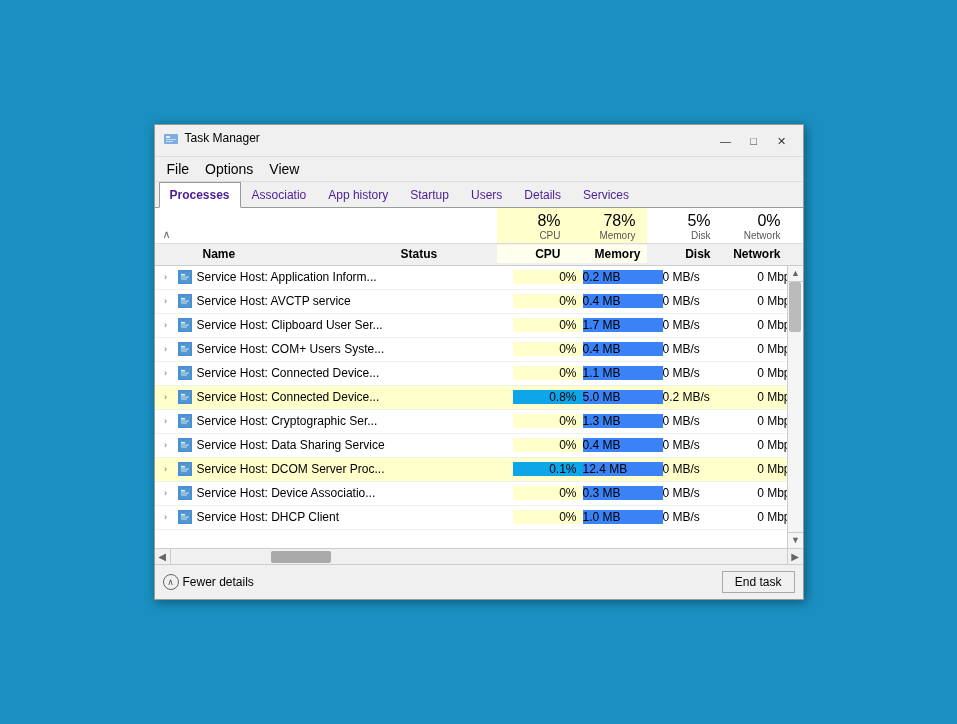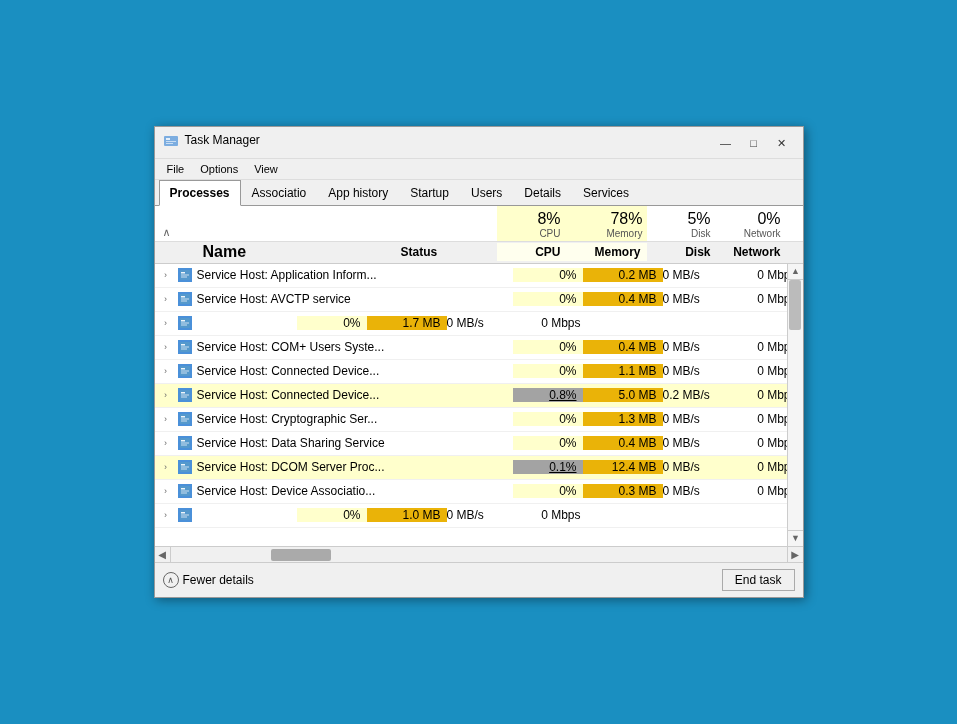--- a/index.html
+++ b/index.html
@@ -55,37 +55,37 @@
       color: #333;
     }
     .menu-bar {
       display: flex;
       padding: 2px 4px;
       background: #f0f0f0;
       border-bottom: 1px solid #ddd;
     }
     .menu-item {
       padding: 2px 8px;
-      font-size: 11px;
+      font-size: 14px;
       cursor: pointer;
       color: #000;
     }
     .tabs {
       display: flex;
       background: #f0f0f0;
       border-bottom: 1px solid #999;
       padding: 0 0 0 4px;
     }
     .tab {
       padding: 5px 10px;
       font-size: 12px;
       cursor: pointer;
       border: 1px solid transparent;
       margin-bottom: -1px;
-      color: #000000;
+      color: #4c1d95;
     }
     .tab.active {
       background: #fff;
       border: 1px solid #999;
       border-bottom: 1px solid #fff;
       font-weight: 600;
     }
     .content {
       background: #fff;
     }
@@ -93,21 +93,21 @@
       display: flex;
       border-bottom: 1px solid #ccc;
       background: #f0f0f0;
       height: 22px;
       align-items: center;
     }
     .col-name {
       flex: 1;
       min-width: 200px;
       padding: 2px 8px;
-      font-size: 16px;
+      font-size: 12px;
       font-weight: 600;
       cursor: pointer;
     }
     .col-status {
       width: 100px;
       padding: 2px 4px;
       font-size: 12px;
       font-weight: 600;
       cursor: pointer;
     }
@@ -196,29 +196,27 @@
       padding: 0 4px;
     }
     .process-cpu {
       width: 70px;
       text-align: right;
       font-size: 12px;
       padding: 0 6px 0 0;
       background-color: #ffffcc;
     }
     .process-cpu.active-highlight {
-      background-color: #a3a3a3;
-      text-decoration: underline;
+      background-color: #0ea5e9;
     }
     .process-memory {
       width: 80px;
-      text-align: right;
       font-size: 12px;
       padding: 0 6px 0 0;
-      background-color: #eab308;
+      background-color: #3b82f6;
     }
     .process-disk {
       width: 70px;
       text-align: left;
       font-size: 12px;
       padding: 0 6px 0 0;
     }
     .process-network {
       width: 70px;
       text-align: right;
@@ -355,21 +353,21 @@
       <div style="flex:1; min-width:200px; padding:2px 8px; display:flex; align-items:flex-end;">
         <span style="font-size:11px; color:#666;">∧</span>
       </div>
       <div style="width:100px;"></div>
 
       <div style="width:70px; text-align:right; padding:4px 6px 2px 0; background:#ffffcc;">
         <div style="font-size:16px; font-weight:300; line-height:1.1;">8%</div>
         <div style="font-size:10px; color:#555;">CPU</div>
       </div>
 
-      <div style="width:80px; text-align:right; padding:4px 4px 2px 0; background:#ffffcc;">
+      <div style="width:80px; text-align:right; padding:4px 11px 2px 0; background:#ffffcc;">
         <div style="font-size:16px; font-weight:300; line-height:1.1;">78%</div>
         <div style="font-size:10px; color:#555;">Memory</div>
       </div>
 
       <div style="width:70px; text-align:right; padding:4px 6px 2px 0;">
         <div style="font-size:16px; font-weight:300; line-height:1.1;">5%</div>
         <div style="font-size:10px; color:#555;">Disk</div>
       </div>
 
       <div style="width:70px; text-align:right; padding:4px 6px 2px 0;">
@@ -436,20 +434,21 @@
       <div class="process-icon">
         <div class="svc-icon">
           <svg width="12" height="12" viewBox="0 0 12 12">
             <rect x="1" y="1" width="10" height="10" rx="1" fill="#5599cc"></rect>
             <rect x="2" y="3" width="4" height="1.5" fill="#fff" opacity="0.9"></rect>
             <rect x="2" y="5.5" width="8" height="1" fill="#fff" opacity="0.7"></rect>
             <rect x="2" y="7.5" width="6" height="1" fill="#fff" opacity="0.7"></rect>
           </svg>
         </div>
       </div>
+      <div class="process-name">Service Host: Clipboard User Ser...</div>
       <div class="process-status"></div>
       <div class="process-cpu">0%</div>
       <div class="process-memory">1.7 MB</div>
       <div class="process-disk">0 MB/s</div>
       <div class="process-network">0 Mbps</div>
     </div>
           <div class="process-row">
       <div class="expand-btn">›</div>
       <div class="process-icon">
         <div class="svc-icon">
@@ -587,20 +586,21 @@
       <div class="process-icon">
         <div class="svc-icon">
           <svg width="12" height="12" viewBox="0 0 12 12">
             <rect x="1" y="1" width="10" height="10" rx="1" fill="#5599cc"></rect>
             <rect x="2" y="3" width="4" height="1.5" fill="#fff" opacity="0.9"></rect>
             <rect x="2" y="5.5" width="8" height="1" fill="#fff" opacity="0.7"></rect>
             <rect x="2" y="7.5" width="6" height="1" fill="#fff" opacity="0.7"></rect>
           </svg>
         </div>
       </div>
+      <div class="process-name">Service Host: DHCP Client</div>
       <div class="process-status"></div>
       <div class="process-cpu">0%</div>
       <div class="process-memory">1.0 MB</div>
       <div class="process-disk">0 MB/s</div>
       <div class="process-network">0 Mbps</div>
     </div>
         </div>
 
       <div class="v-scroll-bar">
         <div class="v-scroll-top">▲</div>

